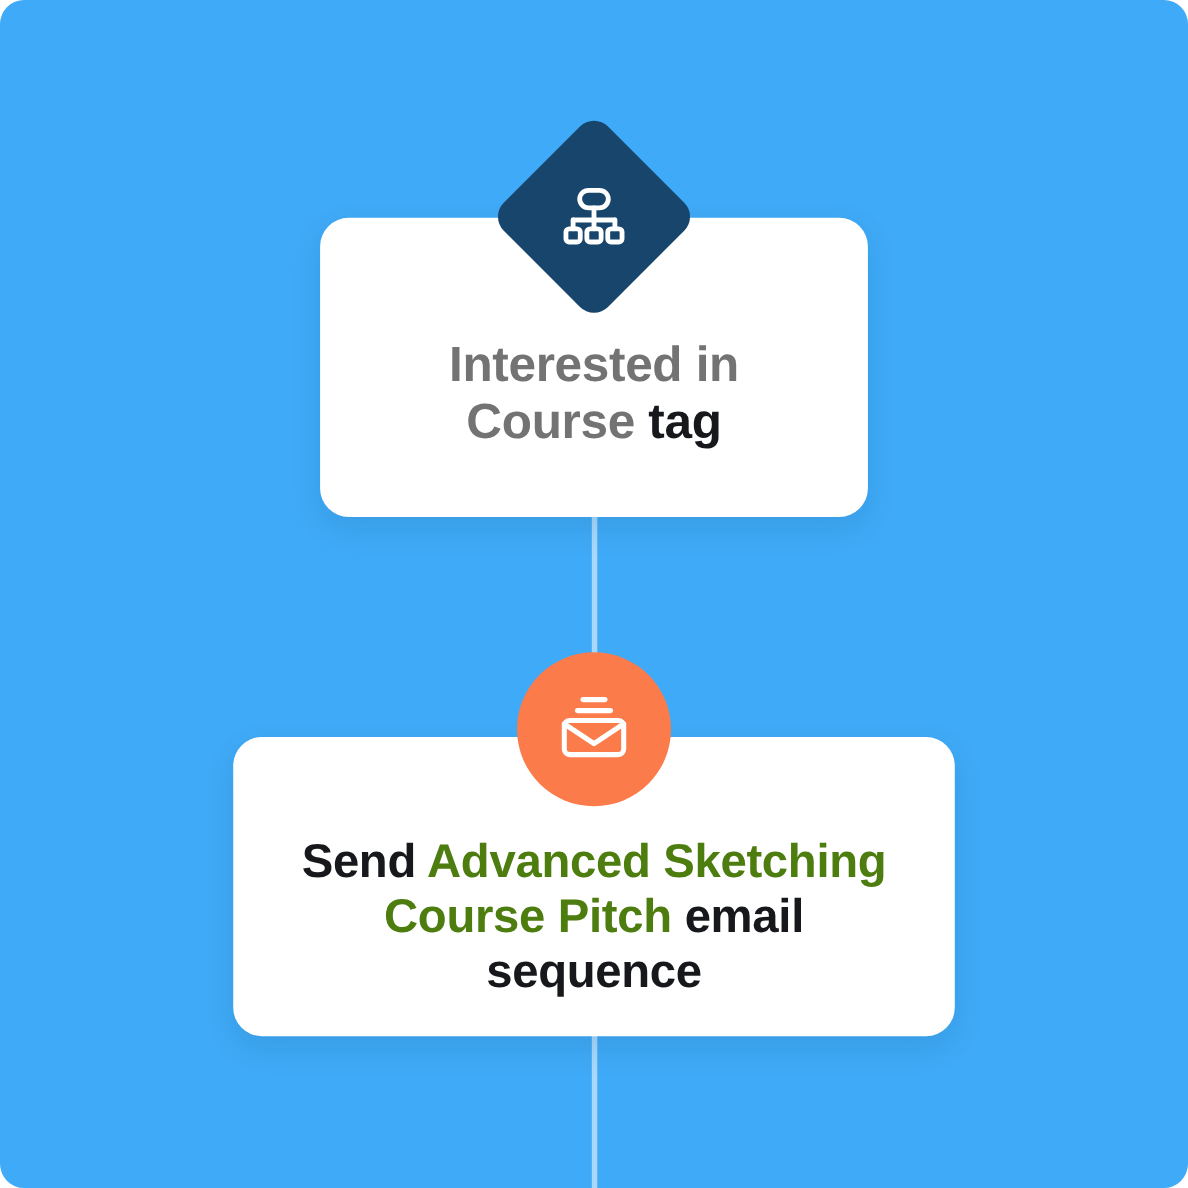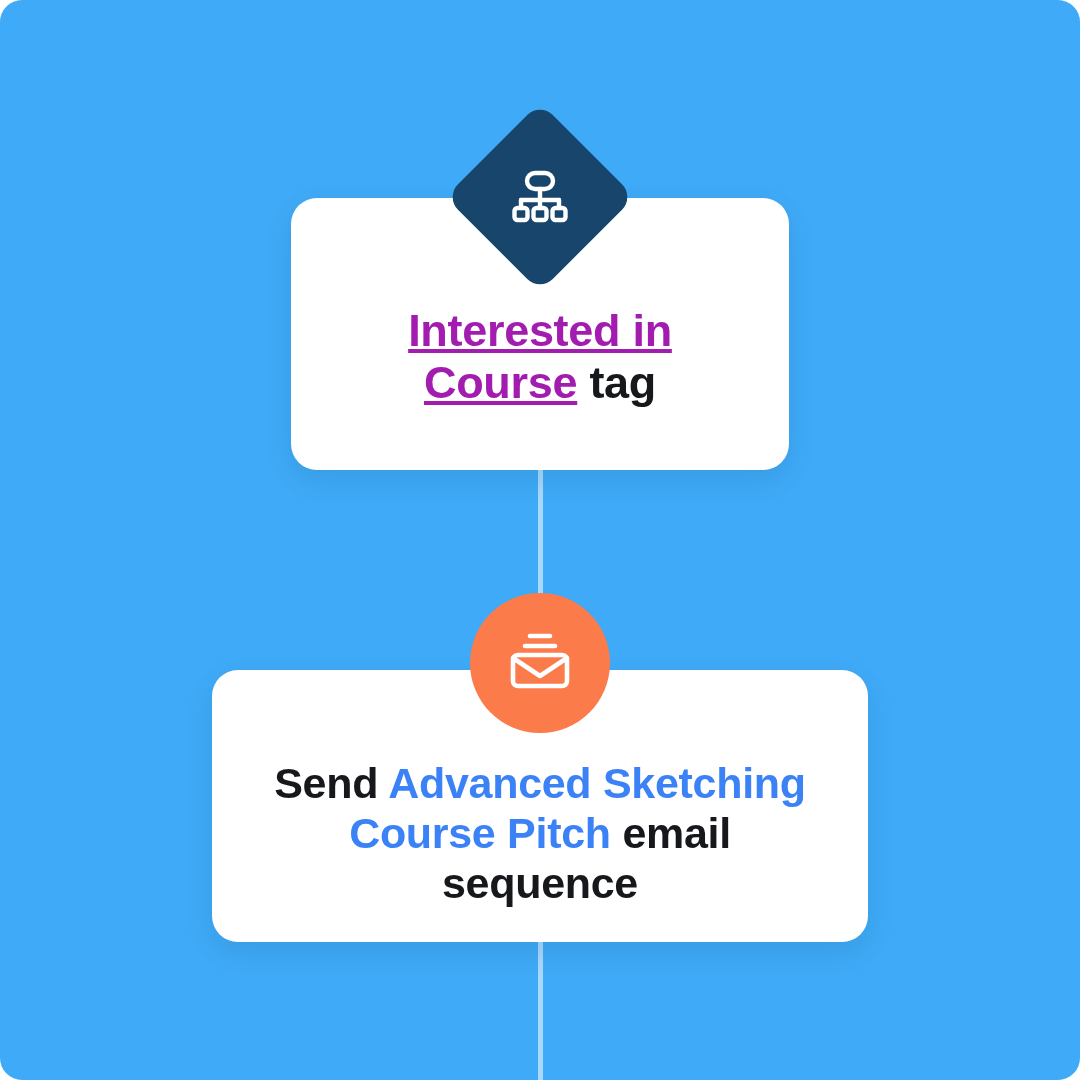--- a/index.html
+++ b/index.html
@@ -115,21 +115,21 @@
 <body>
 
 <div id="canvas" style="background: rgb(63, 170, 247);">
 
   <div class="connector connector-top" style="background: rgb(168, 216, 251);"></div>
 
   <div class="connector connector-bottom" style="background: rgb(168, 216, 251);"></div>
 
   <div class="card card-tag">
     <div class="card-text">
-      <span class="hl-blue" style="color: #a21caf; text-decoration: underline;">Interested in Course</span><span class="hl-dark"> tag</span>
+      <span class="hl-blue" style="color: #737373;">Interested in Course</span><span class="hl-dark"> tag</span>
     </div>
   </div>
 
   <div class="badge-diamond" style="background: rgb(23, 69, 107);">
     <span class="glyph">
       <svg width="58" height="54" viewBox="0 0 58 54" fill="none" stroke="#FFFFFF" stroke-width="4.4" stroke-linecap="round" stroke-linejoin="round">
         <rect x="16" y="3" width="26" height="16" rx="8"></rect>
         <line x1="29" y1="19" x2="29" y2="30"></line>
         <line x1="10" y1="30" x2="48" y2="30"></line>
         <line x1="10" y1="30" x2="10" y2="38"></line>
@@ -137,21 +137,21 @@
         <line x1="48" y1="30" x2="48" y2="38"></line>
         <rect x="3.5" y="38" width="13" height="12" rx="3"></rect>
         <rect x="22.5" y="38" width="13" height="12" rx="3"></rect>
         <rect x="41.5" y="38" width="13" height="12" rx="3"></rect>
       </svg>
     </span>
   </div>
 
   <div class="card card-email">
     <div class="card-text">
-      <span>Send </span><span class="hl-orange" style="color: #3b82f6;">Advanced Sketching Course Pitch</span><span> email sequence</span>
+      <span>Send </span><span class="hl-orange" style="color: #4d7c0f;">Advanced Sketching Course Pitch</span><span> email sequence</span>
     </div>
   </div>
 
   <div class="badge-circle" style="background: rgb(251, 123, 75);">
     <span>
       <svg width="62" height="58" viewBox="0 0 62 58" fill="none" stroke="#FFFFFF" stroke-width="4.6" stroke-linecap="round" stroke-linejoin="round">
         <line x1="21" y1="4" x2="41" y2="4"></line>
         <line x1="16" y1="14" x2="46" y2="14"></line>
         <rect x="4" y="23" width="54" height="31" rx="5"></rect>
         <polyline points="4,26 31,44 58,26"></polyline>

